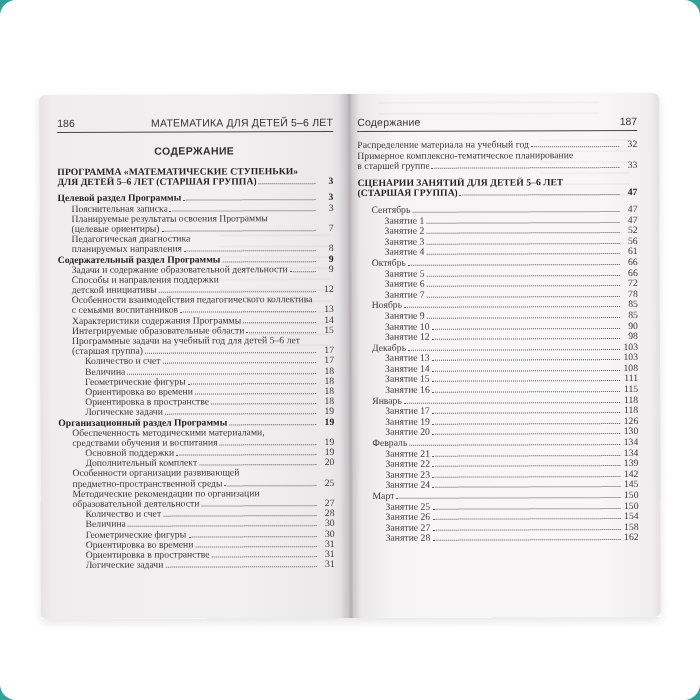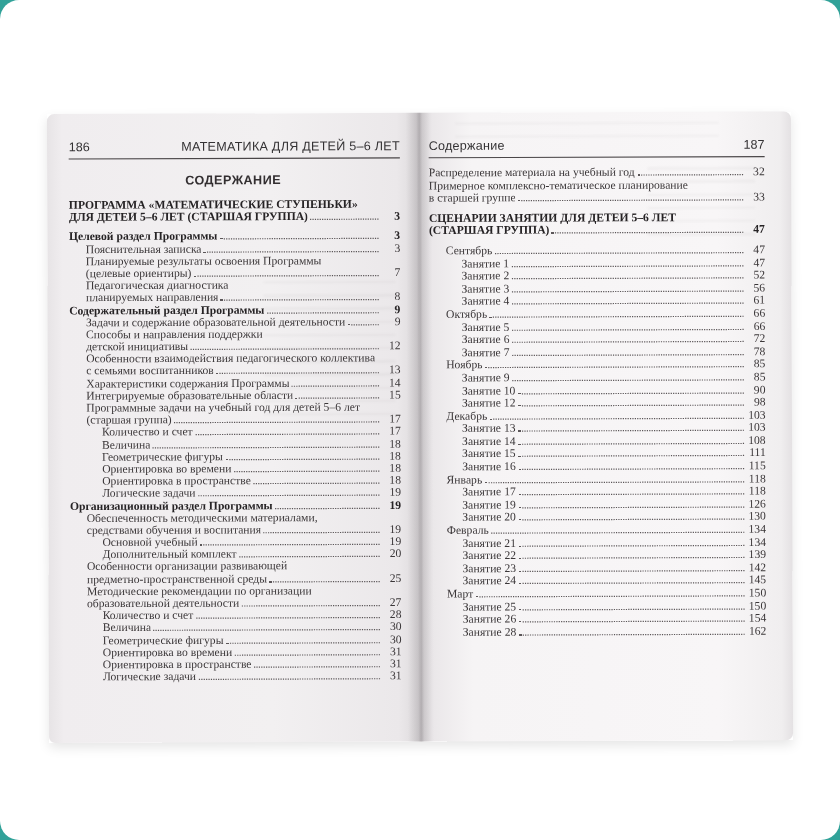--- a/index.html
+++ b/index.html
@@ -188,21 +188,21 @@
           </div>
           <div class="row l1">
             <span class="t">Обеспеченность методическими материалами,</span>
           </div>
           <div class="row l1">
             <span class="t">средствами обучения и воспитания</span>
             <span class="dots"></span>
             <span class="p">19</span>
           </div>
           <div class="row l2">
-            <span class="t">Основной учебный</span>
+            <span class="t">Основной поддержки</span>
             <span class="dots"></span>
             <span class="p">19</span>
           </div>
           <div class="row l2">
             <span class="t">Дополнительный комплект</span>
             <span class="dots"></span>
             <span class="p">20</span>
           </div>
           <div class="row l1">
             <span class="t">Особенности организации развивающей</span>
@@ -425,20 +425,25 @@
             <span class="t">Занятие 25</span>
             <span class="dots"></span>
             <span class="p">150</span>
           </div>
           <div class="row l2">
             <span class="t">Занятие 26</span>
             <span class="dots"></span>
             <span class="p">154</span>
           </div>
           <div class="row l2">
+            <span class="t">Занятие 27</span>
+            <span class="dots"></span>
+            <span class="p">158</span>
+          </div>
+          <div class="row l2">
             <span class="t">Занятие 28</span>
             <span class="dots"></span>
             <span class="p">162</span>
           </div>
         </div>
       <div class="ghost" style="left:30px;top:8px;width:220px;height:14px;"></div>
       <div class="ghost" style="left:190px;top:46px;width:90px;height:60px;"></div>
     </div>
 
     <div class="gutter"></div>

